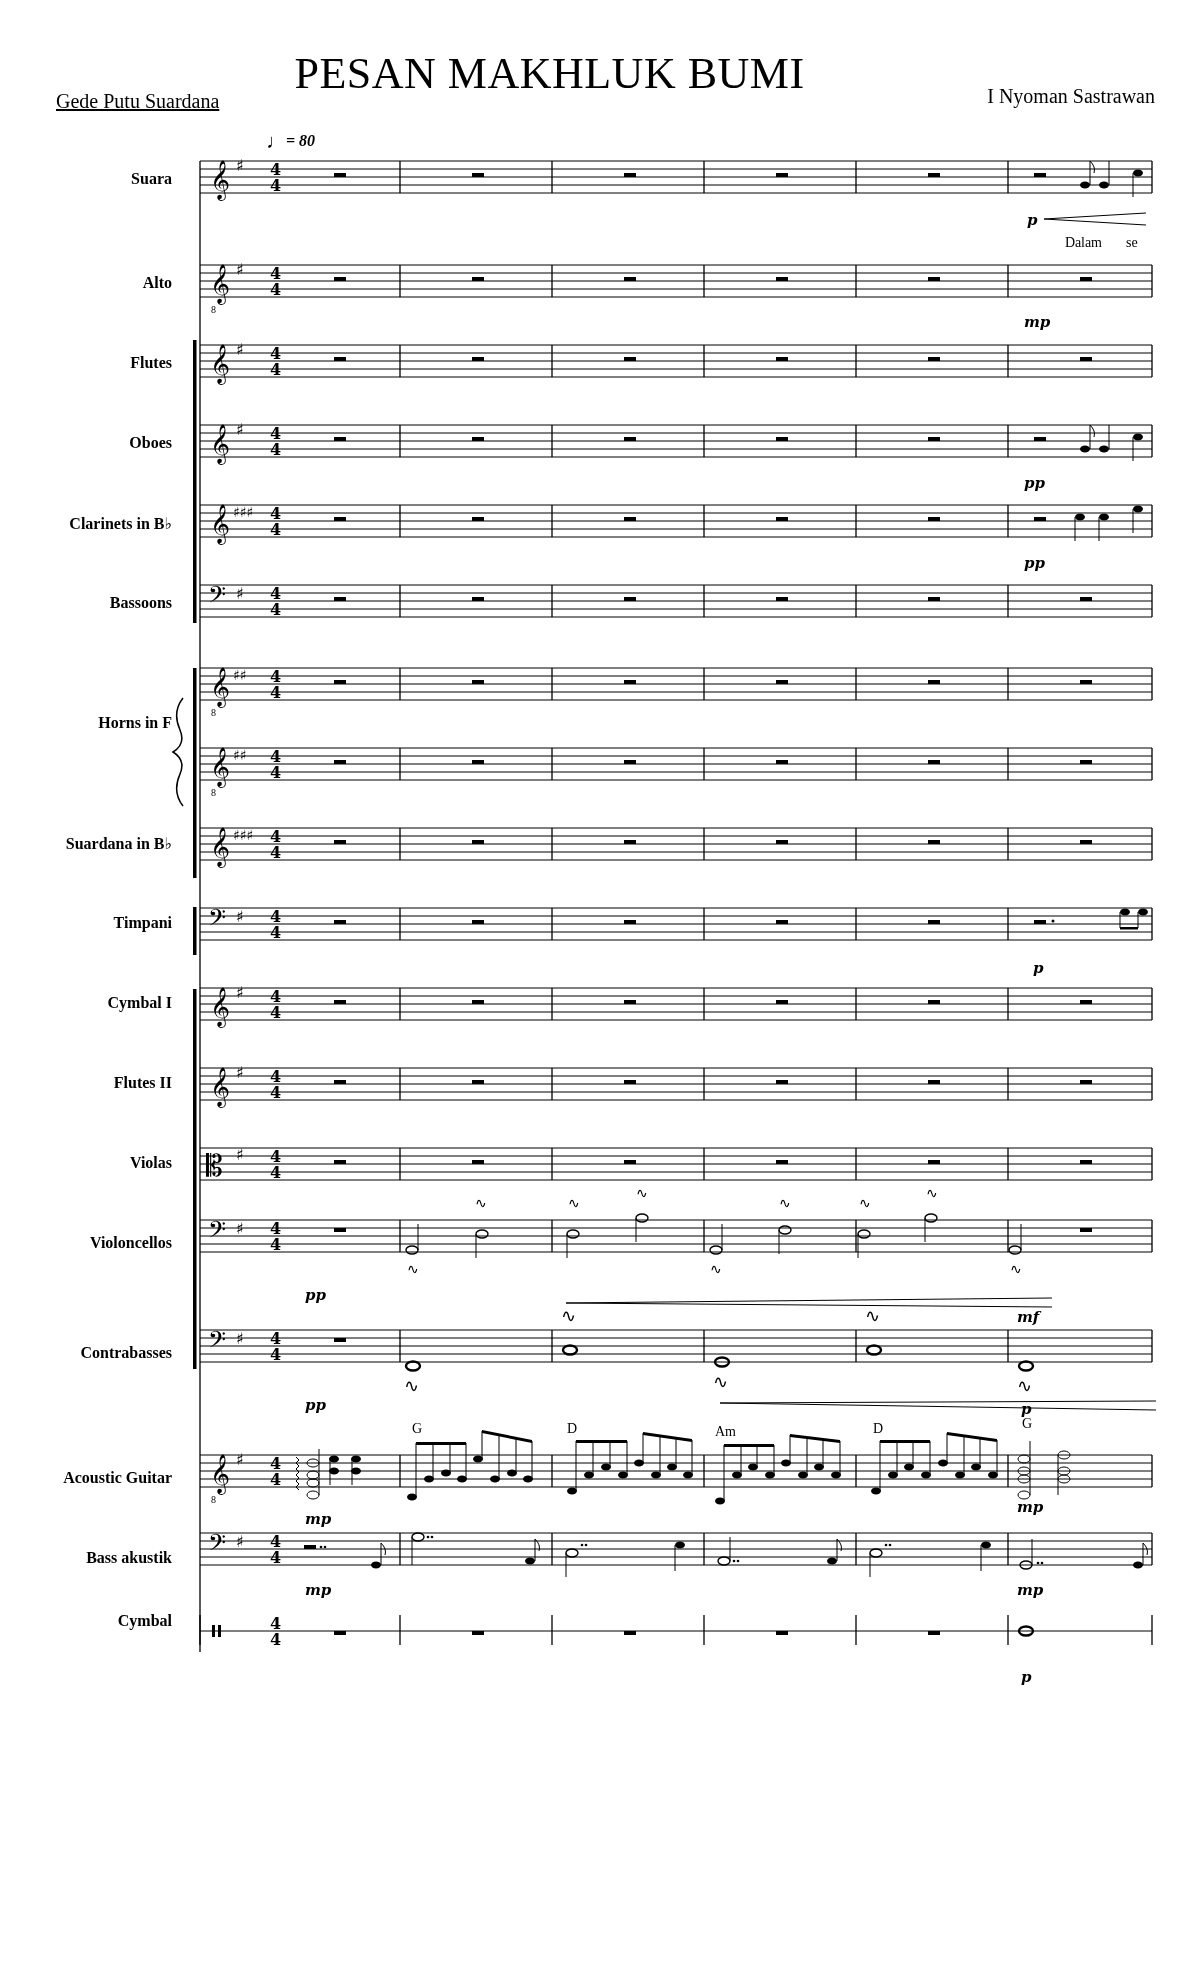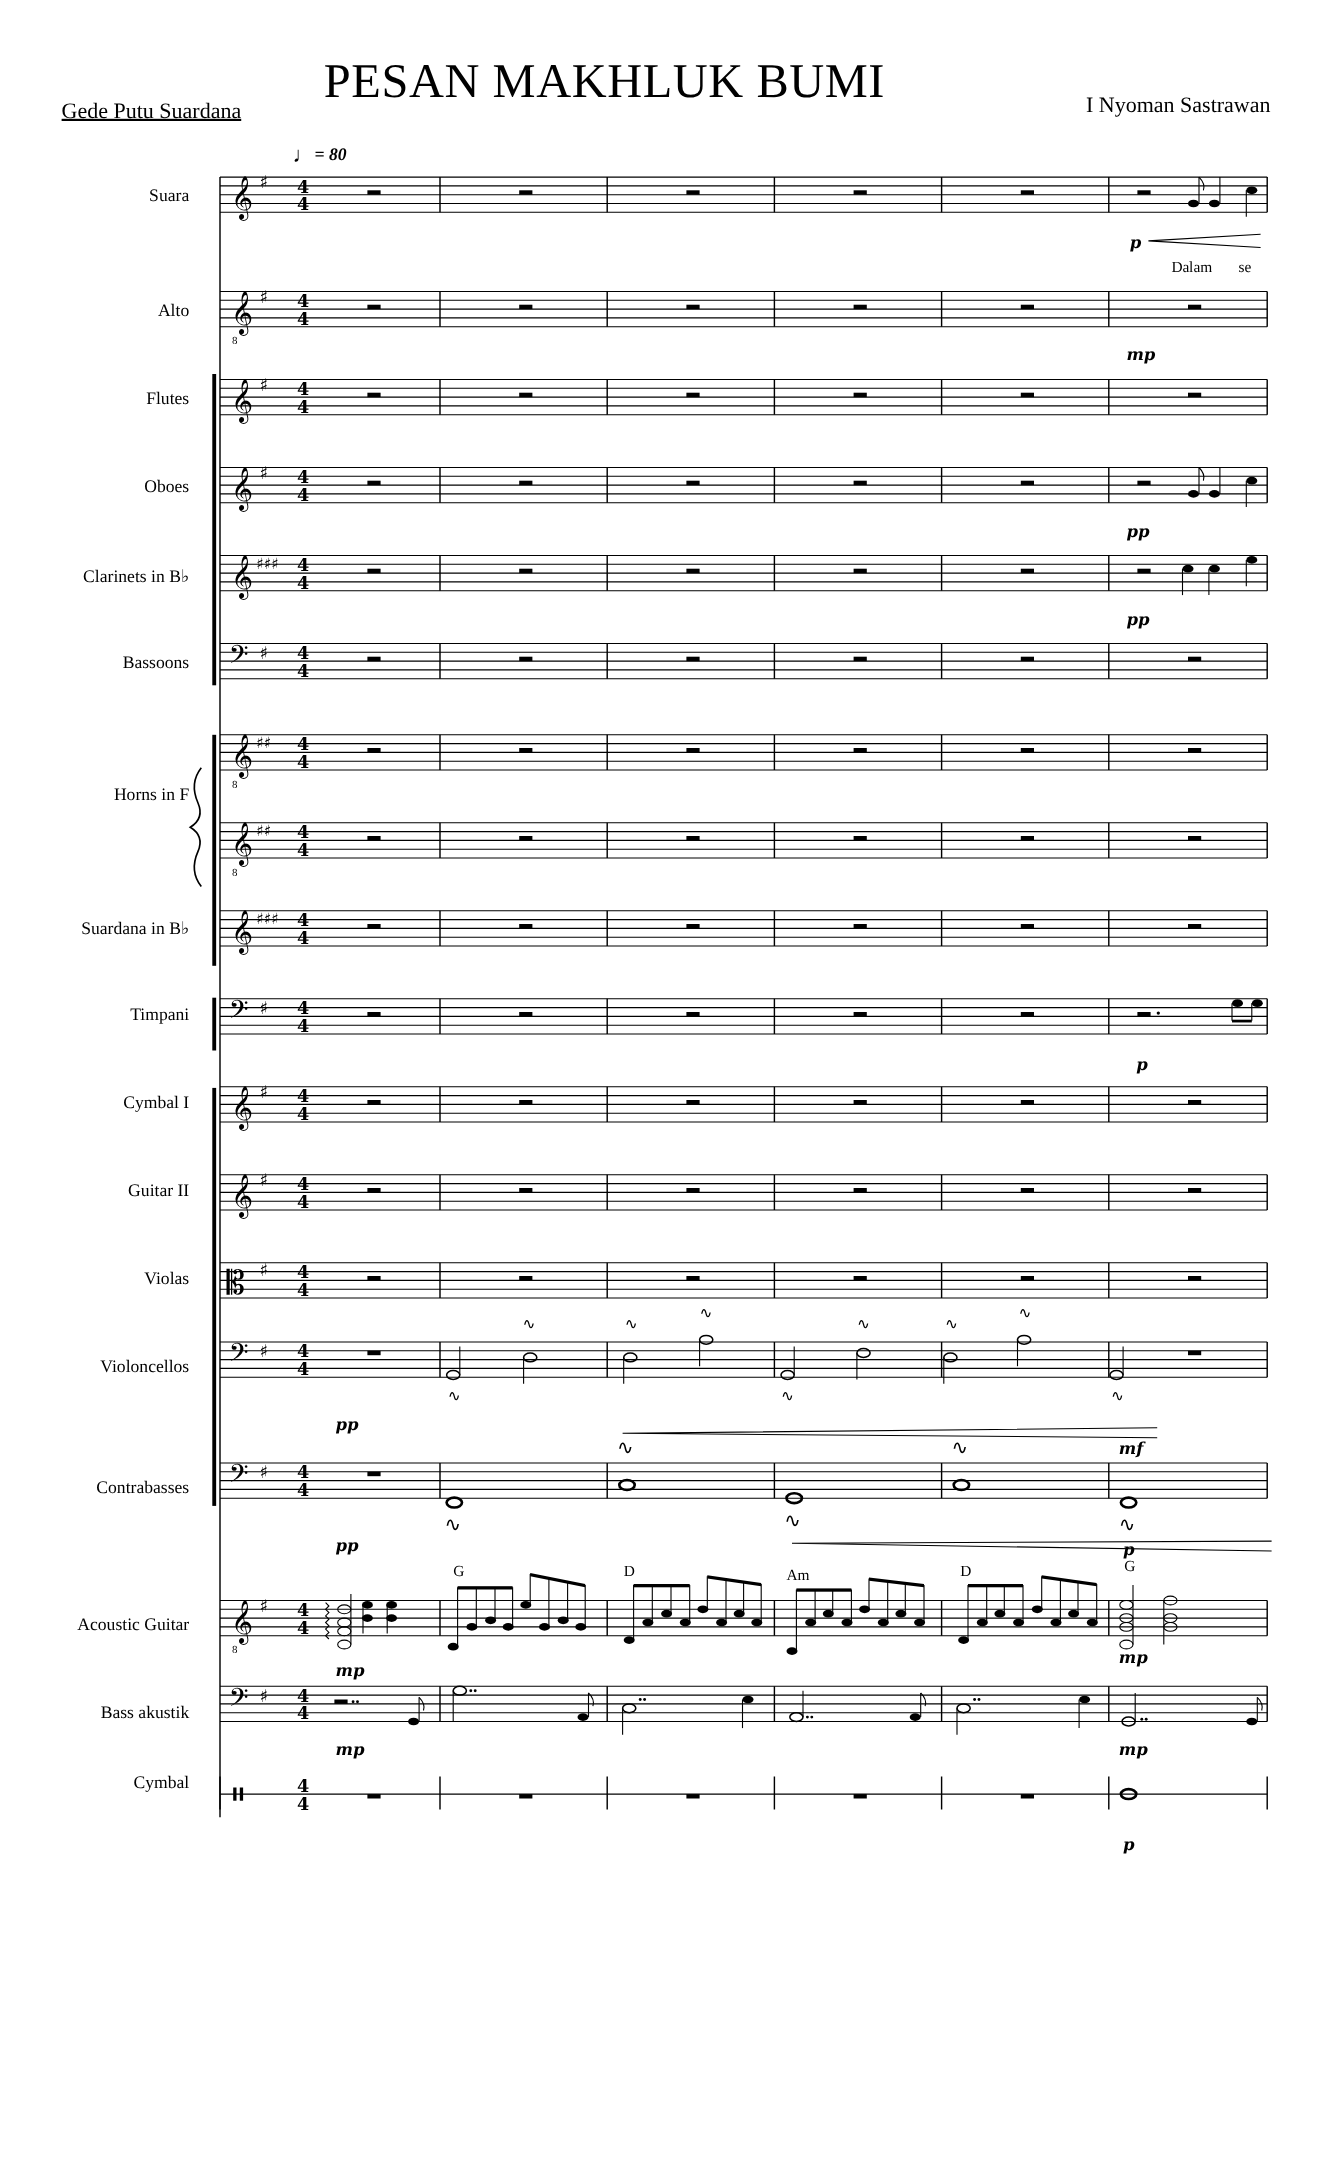--- a/index.html
+++ b/index.html
@@ -2,21 +2,21 @@
 <html><head>
 <meta charset="utf-8">
 <style>
   html,body{margin:0;padding:0;background:#fff;}
   body{width:1200px;height:1976px;position:relative;overflow:hidden;font-family:"Liberation Serif","DejaVu Serif",serif;color:#000;}
   .title{position:absolute;top:48px;left:0;width:1099px;text-align:center;font-size:44px;letter-spacing:0.5px;}
   .composer-left{position:absolute;top:90px;left:56px;font-size:20px;text-decoration:underline;}
   .composer-right{position:absolute;top:85px;right:45px;font-size:20px;}
   .tempo{position:absolute;top:130px;left:266px;font-size:16px;font-weight:bold;font-style:italic;}
   .tempo .qn{display:inline-block;font-weight:normal;font-size:20px;vertical-align:-2px;}
-  .label{position:absolute;right:1028px;font-size:16px;white-space:nowrap;text-align:right;}
+  .label{position:absolute;right:1028px;font-size:16px;white-space:nowrap;text-align:right;font-weight:bold;}
   svg.score{position:absolute;left:0;top:0;}
   .dyn{font-family:"DejaVu Serif",serif;font-style:italic;font-weight:bold;font-size:15px;}
   .chord{font-family:"Liberation Serif",serif;font-size:14px;}
   .lyric{font-family:"Liberation Serif",serif;font-size:14px;}
   .glyph{font-family:"DejaVu Sans",sans-serif;}
 </style>
 </head>
 <body>
 
 <div class="title">PESAN MAKHLUK BUMI</div>
@@ -27,21 +27,21 @@
 <div class="label" style="top:170px">Suara</div>
 <div class="label" style="top:274px">Alto</div>
 <div class="label" style="top:354px">Flutes</div>
 <div class="label" style="top:434px">Oboes</div>
 <div class="label" style="top:514px">Clarinets in B♭</div>
 <div class="label" style="top:594px">Bassoons</div>
 <div class="label" style="top:714px">Horns in F</div>
 <div class="label" style="top:834px">Suardana in B♭</div>
 <div class="label" style="top:914px">Timpani</div>
 <div class="label" style="top:994px">Cymbal I</div>
-<div class="label" style="top:1074px">Guitar II</div>
+<div class="label" style="top:1074px">Flutes II</div>
 <div class="label" style="top:1154px">Violas</div>
 <div class="label" style="top:1234px">Violoncellos</div>
 <div class="label" style="top:1344px">Contrabasses</div>
 <div class="label" style="top:1469px">Acoustic Guitar</div>
 <div class="label" style="top:1549px">Bass akustik</div>
 <div class="label" style="top:1612px">Cymbal</div>
 
 <svg class="score" width="1200" height="1976" viewBox="0 0 1200 1976">
   <defs>
     <g id="staff">

